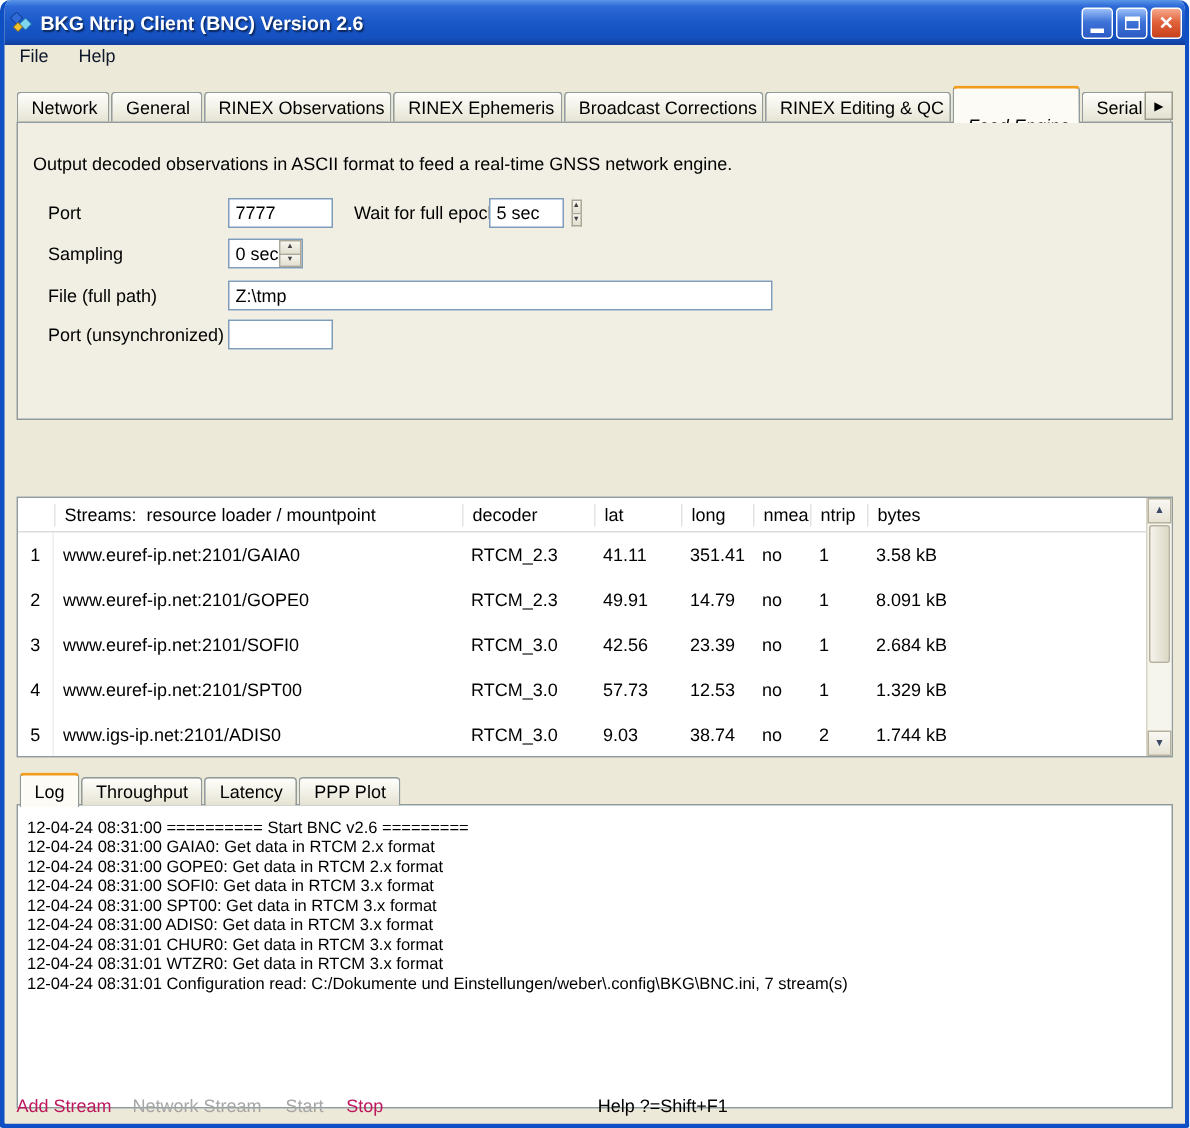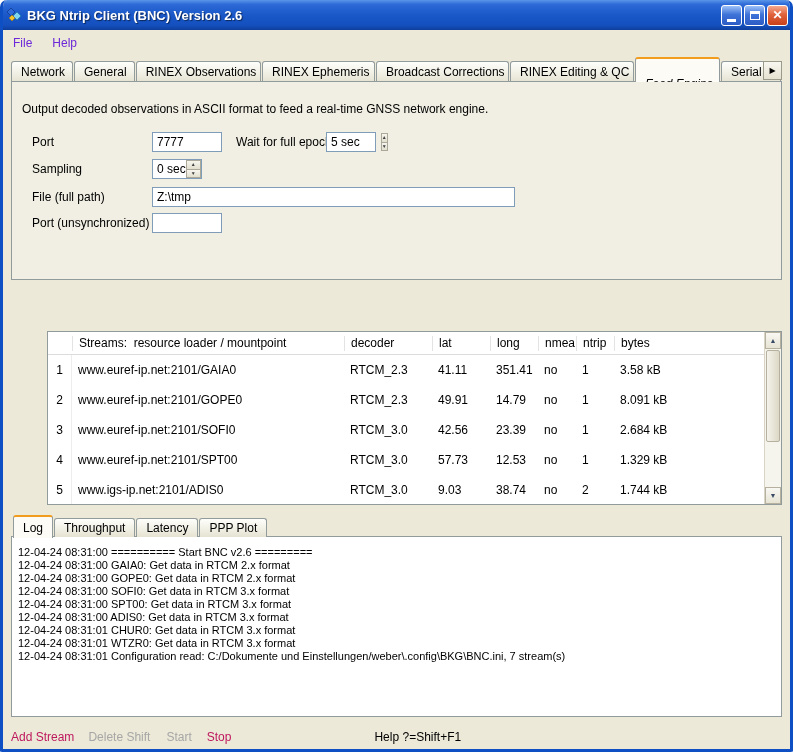--- a/index.html
+++ b/index.html
@@ -30,22 +30,22 @@
   }
   .btn-min,.btn-max { background:linear-gradient(180deg,#9CC0F8 0%,#3E73D8 45%,#2C5BC4 100%); }
   .btn-close { background:linear-gradient(180deg,#F6A98E 0%,#E0633C 45%,#C8401A 100%); }
   .glyph-min { display:block; width:9px; height:3px; background:#fff; margin-top:10px; }
   .glyph-max { display:block; width:10px; height:9px; border:1px solid #fff; border-top:3px solid #fff; }
   .glyph-close { font-size:12px; font-weight:bold; line-height:1; }
 
   
   .menubar {
     position:absolute; top:30px; left:0; right:0; height:25px;
-    display:flex; align-items:center; gap:20px; padding-left:10px;
-    font-size:12px; color:#6d28d9;
+    display:flex; gap:20px; padding-left:10px;
+    font-size:12px; color:#0f172a;
   }
   .menu-item { cursor:default; }
 
   
   .tabbar {
     position:absolute; top:55px; left:8px; right:8px; height:27px;
     display:flex; align-items:flex-end; overflow:hidden;
   }
   .tab {
     height:21px; padding:3px 9px 0 9px; margin-right:1px;
@@ -87,21 +87,21 @@
   .spin-btn {
     flex:1; background:linear-gradient(180deg,#F7F6EF,#E2DFCE);
     border:1px solid #ACA899; display:flex; align-items:center; justify-content:center;
     font-size:5px; line-height:1; color:#404040;
   }
   .spin-btn + .spin-btn { border-top:none; }
 
   
   .table {
     position:absolute; top:331px; left:8px; right:8px; height:174px;
-    background:#fff; border:1px solid #919B9C;margin-left:36px;
+    background:#fff; border:1px solid #919B9C;
   }
   .tgrid { display:grid; grid-template-columns:24px 272px 88px 58px 48px 38px 38px 1fr; align-items:center; }
   .thead { height:23px; border-bottom:1px solid #DCDCDC; font-size:12px; color:#000; }
   .thead .hcell { padding-left:6px; border-left:1px solid #E3E3E3; height:15px; line-height:15px; white-space:pre; overflow:hidden; }
   .thead .hcell:first-child { border-left:none; }
   .trow { height:30px; font-size:12px; color:#000; }
   .cell { padding-left:6px; white-space:nowrap; overflow:hidden; }
   .cell.num { text-align:center; padding-left:0; border-right:1px solid #EDEDED; height:30px; line-height:30px; }
 
   .scrollbar { position:absolute; top:0; right:0; bottom:0; width:17px; background:#F5F4ED; border-left:1px solid #D8D5C6; }
@@ -122,21 +122,21 @@
   .bottom-tabbar { position:absolute; top:513px; left:10px; height:24px; display:flex; align-items:flex-end; z-index:2; }
   .btab {
     height:19px; padding:2px 9px 0 9px; margin-right:1px; font-size:12px; white-space:nowrap;
     border:1px solid #919B9C; border-bottom:none; border-radius:3px 3px 0 0;
     background:linear-gradient(180deg,#FEFEFB 0%,#F1F0E5 55%,#E5E2D1 100%);
     text-align:center;
   }
   .btab.active { height:23px; padding-top:4px; margin-bottom:-1px; background:#FCFBF6; border-top:2px solid #F29C1E; }
 
   .logpanel {
-    position:absolute; top:536px; left:8px; right:8px; height:181px;
+    position:absolute; top:536px; left:8px; right:8px; height:203px;
     background:#fff; border:1px solid #919B9C; padding:9px 6px; overflow:hidden;
   }
   .logline { font-size:11px; line-height:13px; color:#000; white-space:pre; }
 
   
   .statusbar { position:absolute; left:0; right:0; top:724px; height:26px; display:flex; align-items:center; padding:0 8px; font-size:12px; }
   .flatbtn { background:none; border:none; font-family:"Liberation Sans",sans-serif; font-size:12px; color:#be185d; white-space:nowrap; padding:0; }
   .flatbtn.disabled { color:#A6A6A6; }
   .sb-gap1 { width:14px; } .sb-gap2 { width:16px; } .sb-gap3 { width:15px; }
   .help-label { margin-left:143px; color:#000; white-space:nowrap; }
@@ -322,21 +322,21 @@
     <div class="logline">12-04-24 08:31:00 SPT00: Get data in RTCM 3.x format</div>
     <div class="logline">12-04-24 08:31:00 ADIS0: Get data in RTCM 3.x format</div>
     <div class="logline">12-04-24 08:31:01 CHUR0: Get data in RTCM 3.x format</div>
     <div class="logline">12-04-24 08:31:01 WTZR0: Get data in RTCM 3.x format</div>
     <div class="logline">12-04-24 08:31:01 Configuration read: C:/Dokumente und Einstellungen/weber\.config\BKG\BNC.ini, 7 stream(s)</div>
   </div>
 
   <div class="statusbar">
     <button class="flatbtn">Add Stream</button>
     <span class="sb-gap1"></span>
-    <button class="flatbtn disabled">Delete Shift</button>
+    <button class="flatbtn disabled">Network Stream</button>
     <span class="sb-gap2"></span>
     <button class="flatbtn disabled">Start</button>
     <span class="sb-gap3"></span>
     <button class="flatbtn">Stop</button>
     <span class="help-label">Help ?=Shift+F1</span>
   </div>
 
 </div>
 
 </body></html>

